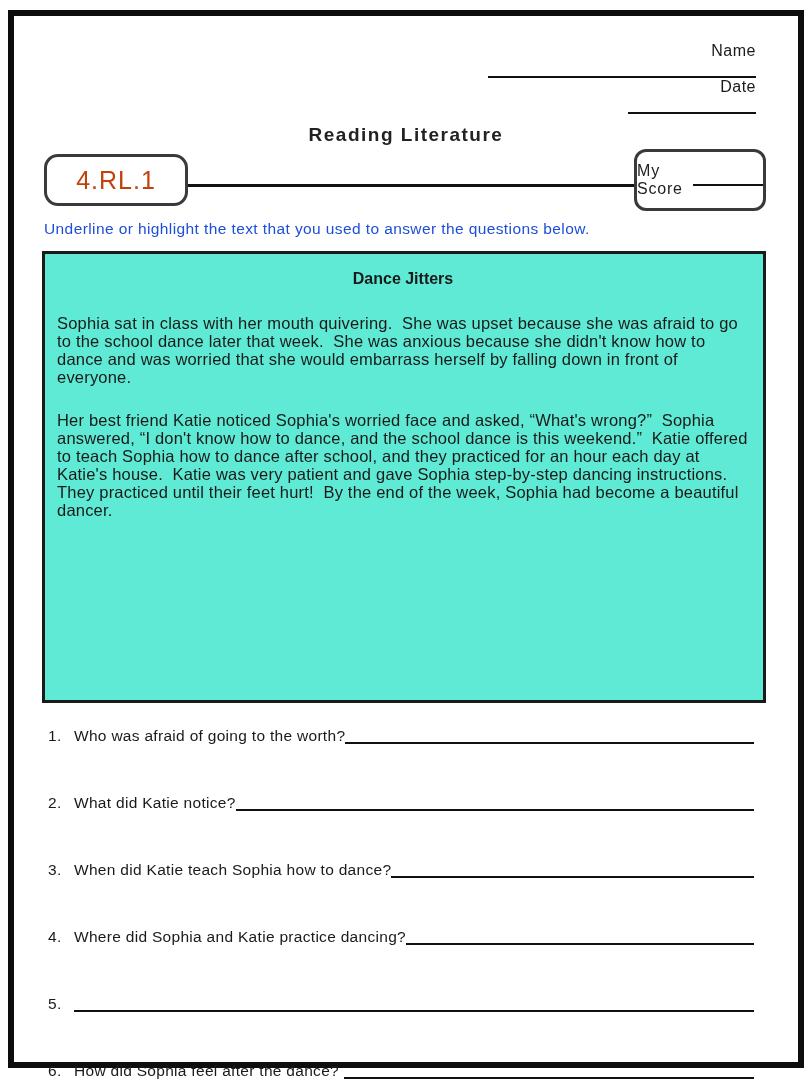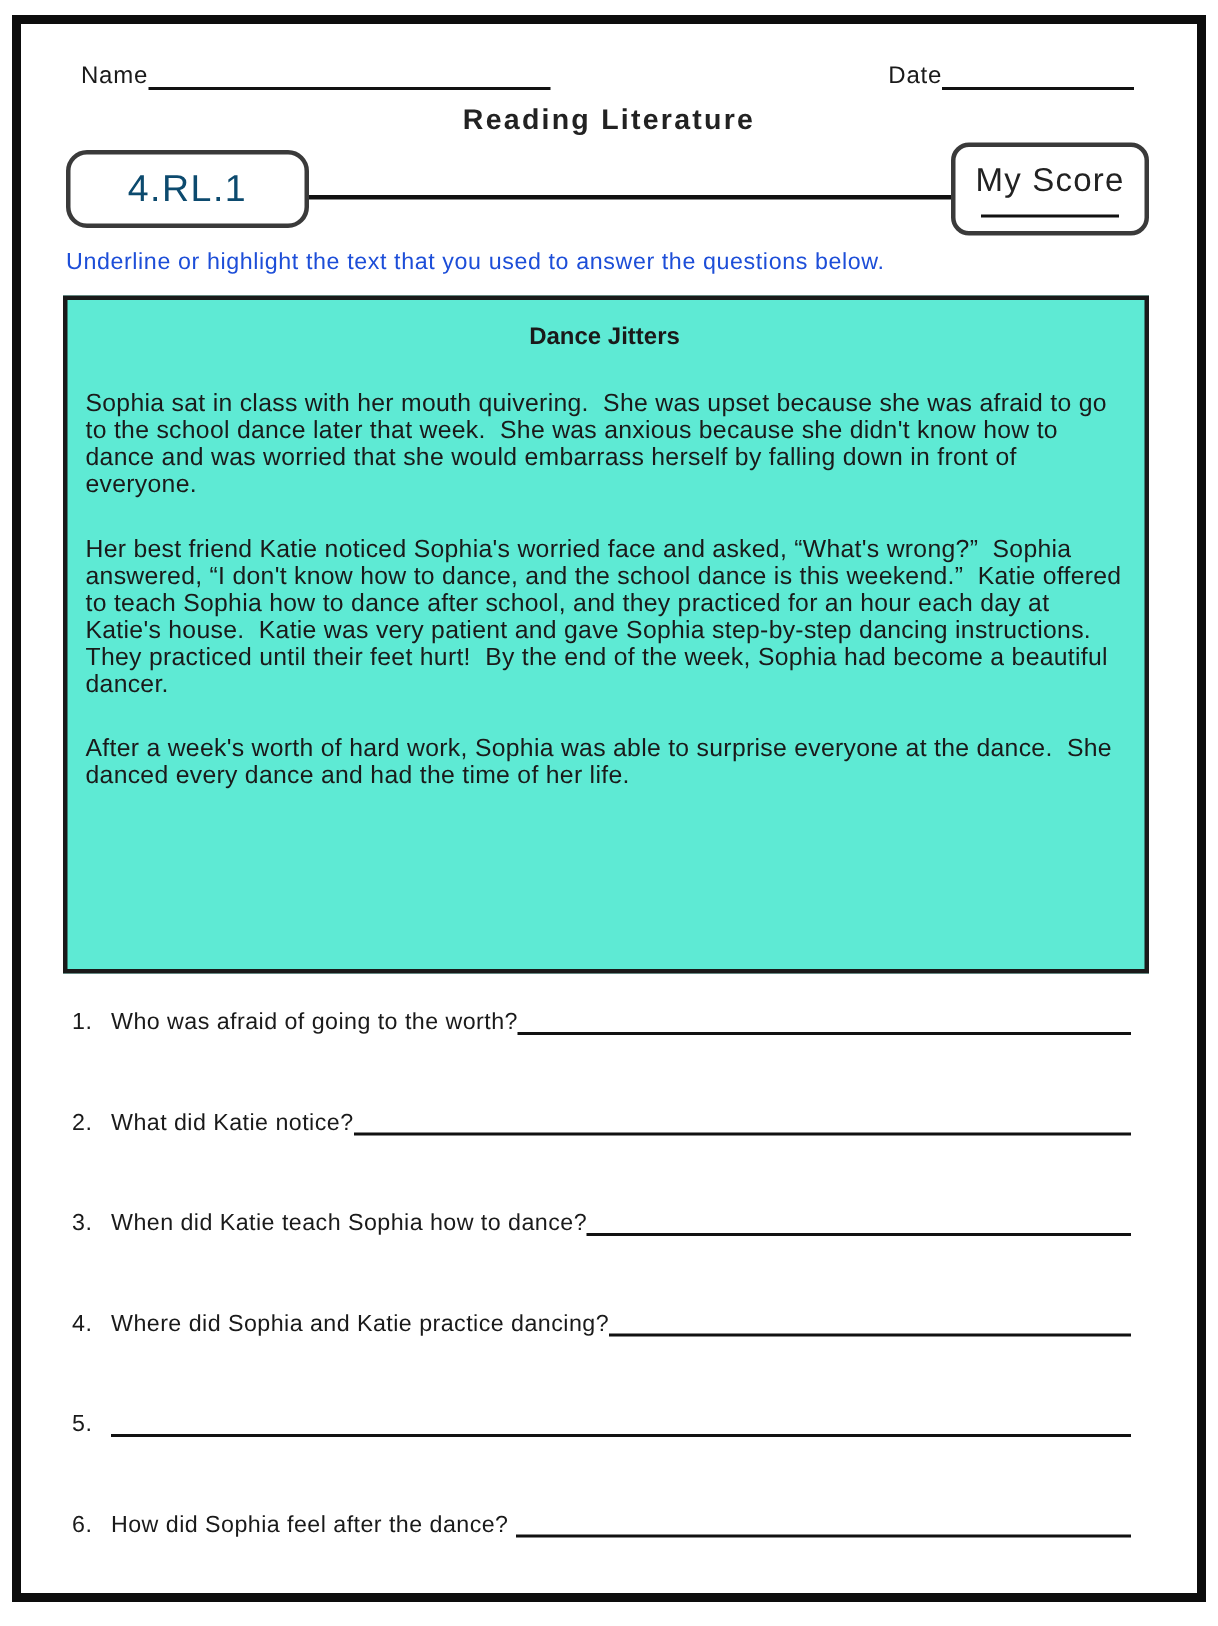--- a/index.html
+++ b/index.html
@@ -18,20 +18,21 @@
     padding: 14px 28px 0 28px;
   }
 
   
   .name-date-row {
     display: flex;
     align-items: flex-end;
     margin: 12px 14px 0 12px;
     font-size: 16px;
     letter-spacing: 0.5px;
+    flex-direction: column;
   }
   .blank-line { display: inline-block; border-bottom: 2.5px solid #111; height: 18px; }
   .name-blank { width: 268px; }
   .date-spacer { flex: 1; }
   .date-blank { width: 128px; }
 
   
   .page-title {
     text-align: center;
     font-size: 19px;
@@ -42,36 +43,36 @@
   }
 
   
   .badge-row {
     display: flex;
     align-items: center;
     margin: 2px 4px 0 2px;
     height: 64px;
   }
   .standard-box {
-    width: 162px; height: 52px;
+    width: 144px; height: 52px;
     border: 3px solid #3a3a3a;
     border-radius: 14px;
     display: flex; align-items: center; justify-content: center;
     font-size: 25px;
     letter-spacing: 1px;
-    color: #0c4a6e;
+    color: #c2410c;
     background: #fff;
   }
   .connector { flex: 1; height: 3px; background: #111; margin-top: 10px; }
   .score-box {
     width: 132px; height: 62px;
     border: 3px solid #3a3a3a;
     border-radius: 12px;
-    display: flex; flex-direction: column; align-items: center; justify-content: center;
-    font-size: 22px;
+    display: flex; flex-direction: row; align-items: center; justify-content: center;
+    font-size: 16px;
     letter-spacing: 0.8px;
     color: #222;
     background: #fff;
   }
   .score-blank { width: 92px; border-bottom: 2.5px solid #111; height: 12px; }
 
   
   .instruction {
     margin: 8px 0 6px 2px;
     font-size: 15.5px;
@@ -142,21 +143,20 @@
       <span class="score-blank"></span>
     </div>
   </div>
 
   <div class="instruction">Underline or highlight the text that you used to answer the questions below.</div>
 
   <div class="passage-box">
     <div class="passage-title">Dance Jitters</div>
     <p class="para">Sophia sat in class with her mouth quivering.  She was upset because she was afraid to go to the school dance later that week.  She was anxious because she didn't know how to dance and was worried that she would embarrass herself by falling down in front of everyone.</p>
     <p class="para">Her best friend Katie noticed Sophia's worried face and asked, “What's wrong?”  Sophia answered, “I don't know how to dance, and the school dance is this weekend.”  Katie offered to teach Sophia how to dance after school, and they practiced for an hour each day at Katie's house.  Katie was very patient and gave Sophia step-by-step dancing instructions.  They practiced until their feet hurt!  By the end of the week, Sophia had become a beautiful dancer.</p>
-    <p class="para">After a week's worth of hard work, Sophia was able to surprise everyone at the dance.  She danced every dance and had the time of her life.</p>
   </div>
 
   <div class="questions">
     <div class="q-row">
       <span class="q-num">1.</span>
       <span class="q-text">Who was afraid of going to the worth?</span>
       <span class="q-line"></span>
     </div>
     <div class="q-row">
       <span class="q-num">2.</span>

